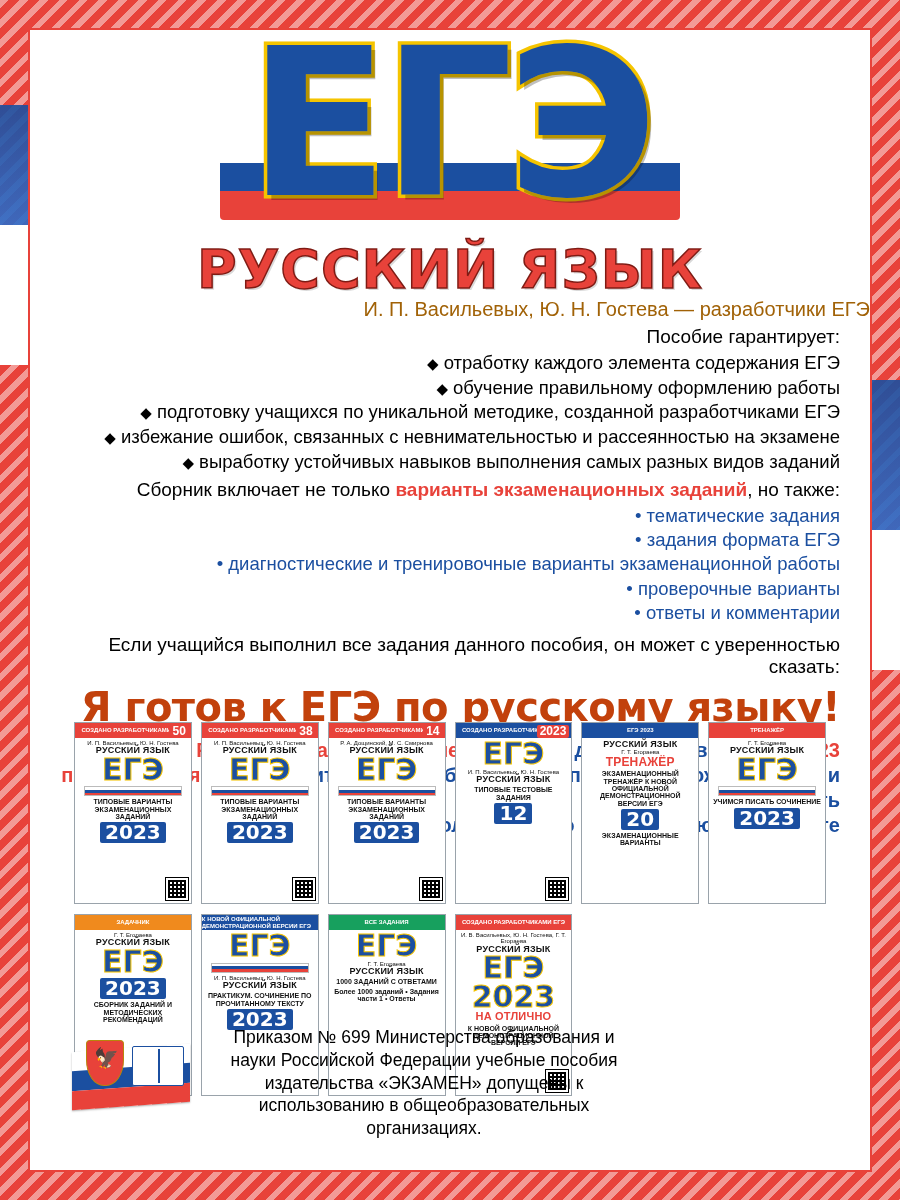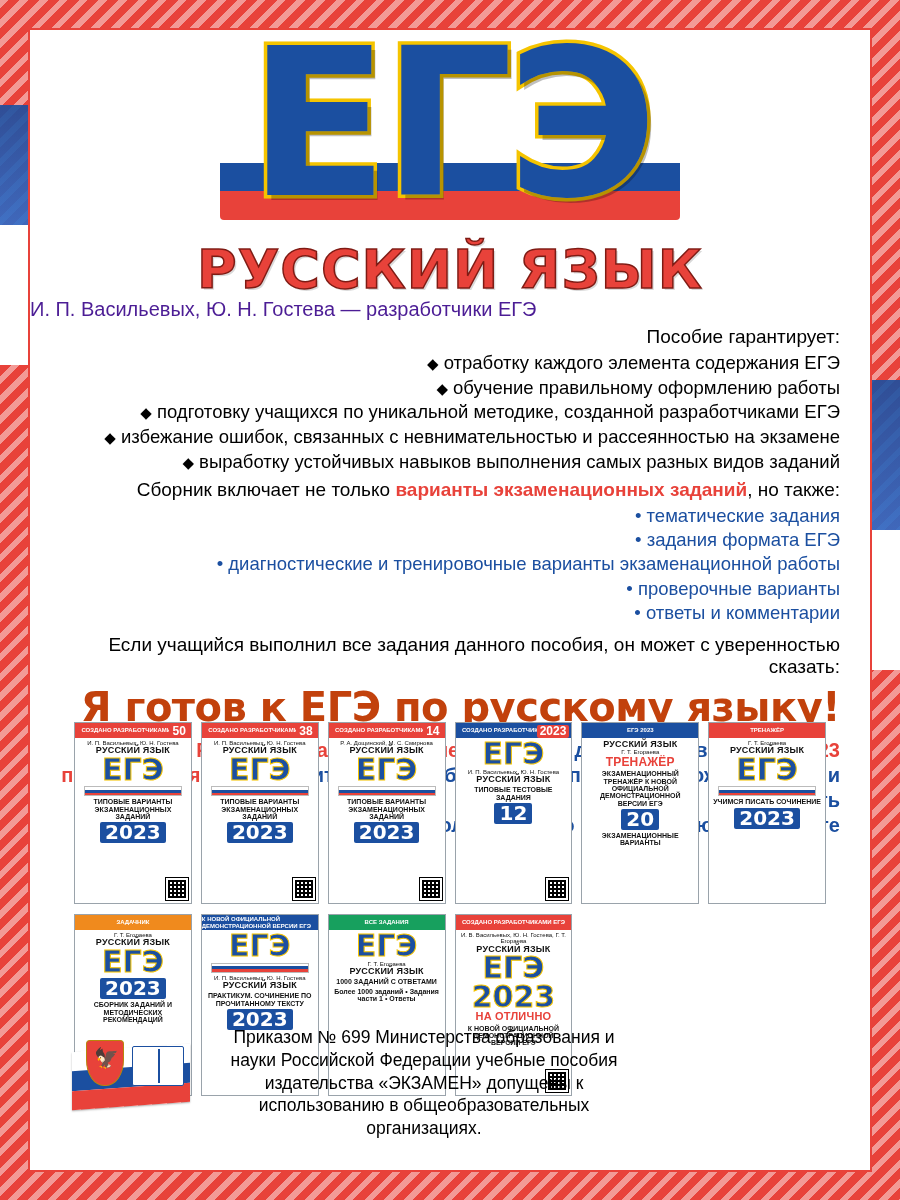--- a/index.html
+++ b/index.html
@@ -96,23 +96,23 @@
     font-family: "DejaVu Sans", sans-serif;
     font-weight: bold;
     font-size: 54px;
     letter-spacing: 1px;
     color: #e8423a;
     -webkit-text-stroke: 1.5px #7e1b14;
     text-shadow: 2px 2px 0 rgba(0,0,0,.15);
   }
   .authors {
     position: absolute; left: 0; right: 0; top: 268px;
-    text-align: left;
+    text-align: right;
     font-size: 20px;
-    color: #4c1d95;
+    color: #a16207;
   }
   
   .block {
     position: absolute; left: 30px; right: 30px; top: 296px;
     text-align: right;
     color: #000;
   }
   .lead { font-size: 19px; margin-bottom: 3px; }
   .bullet {
     font-size: 18.5px;

